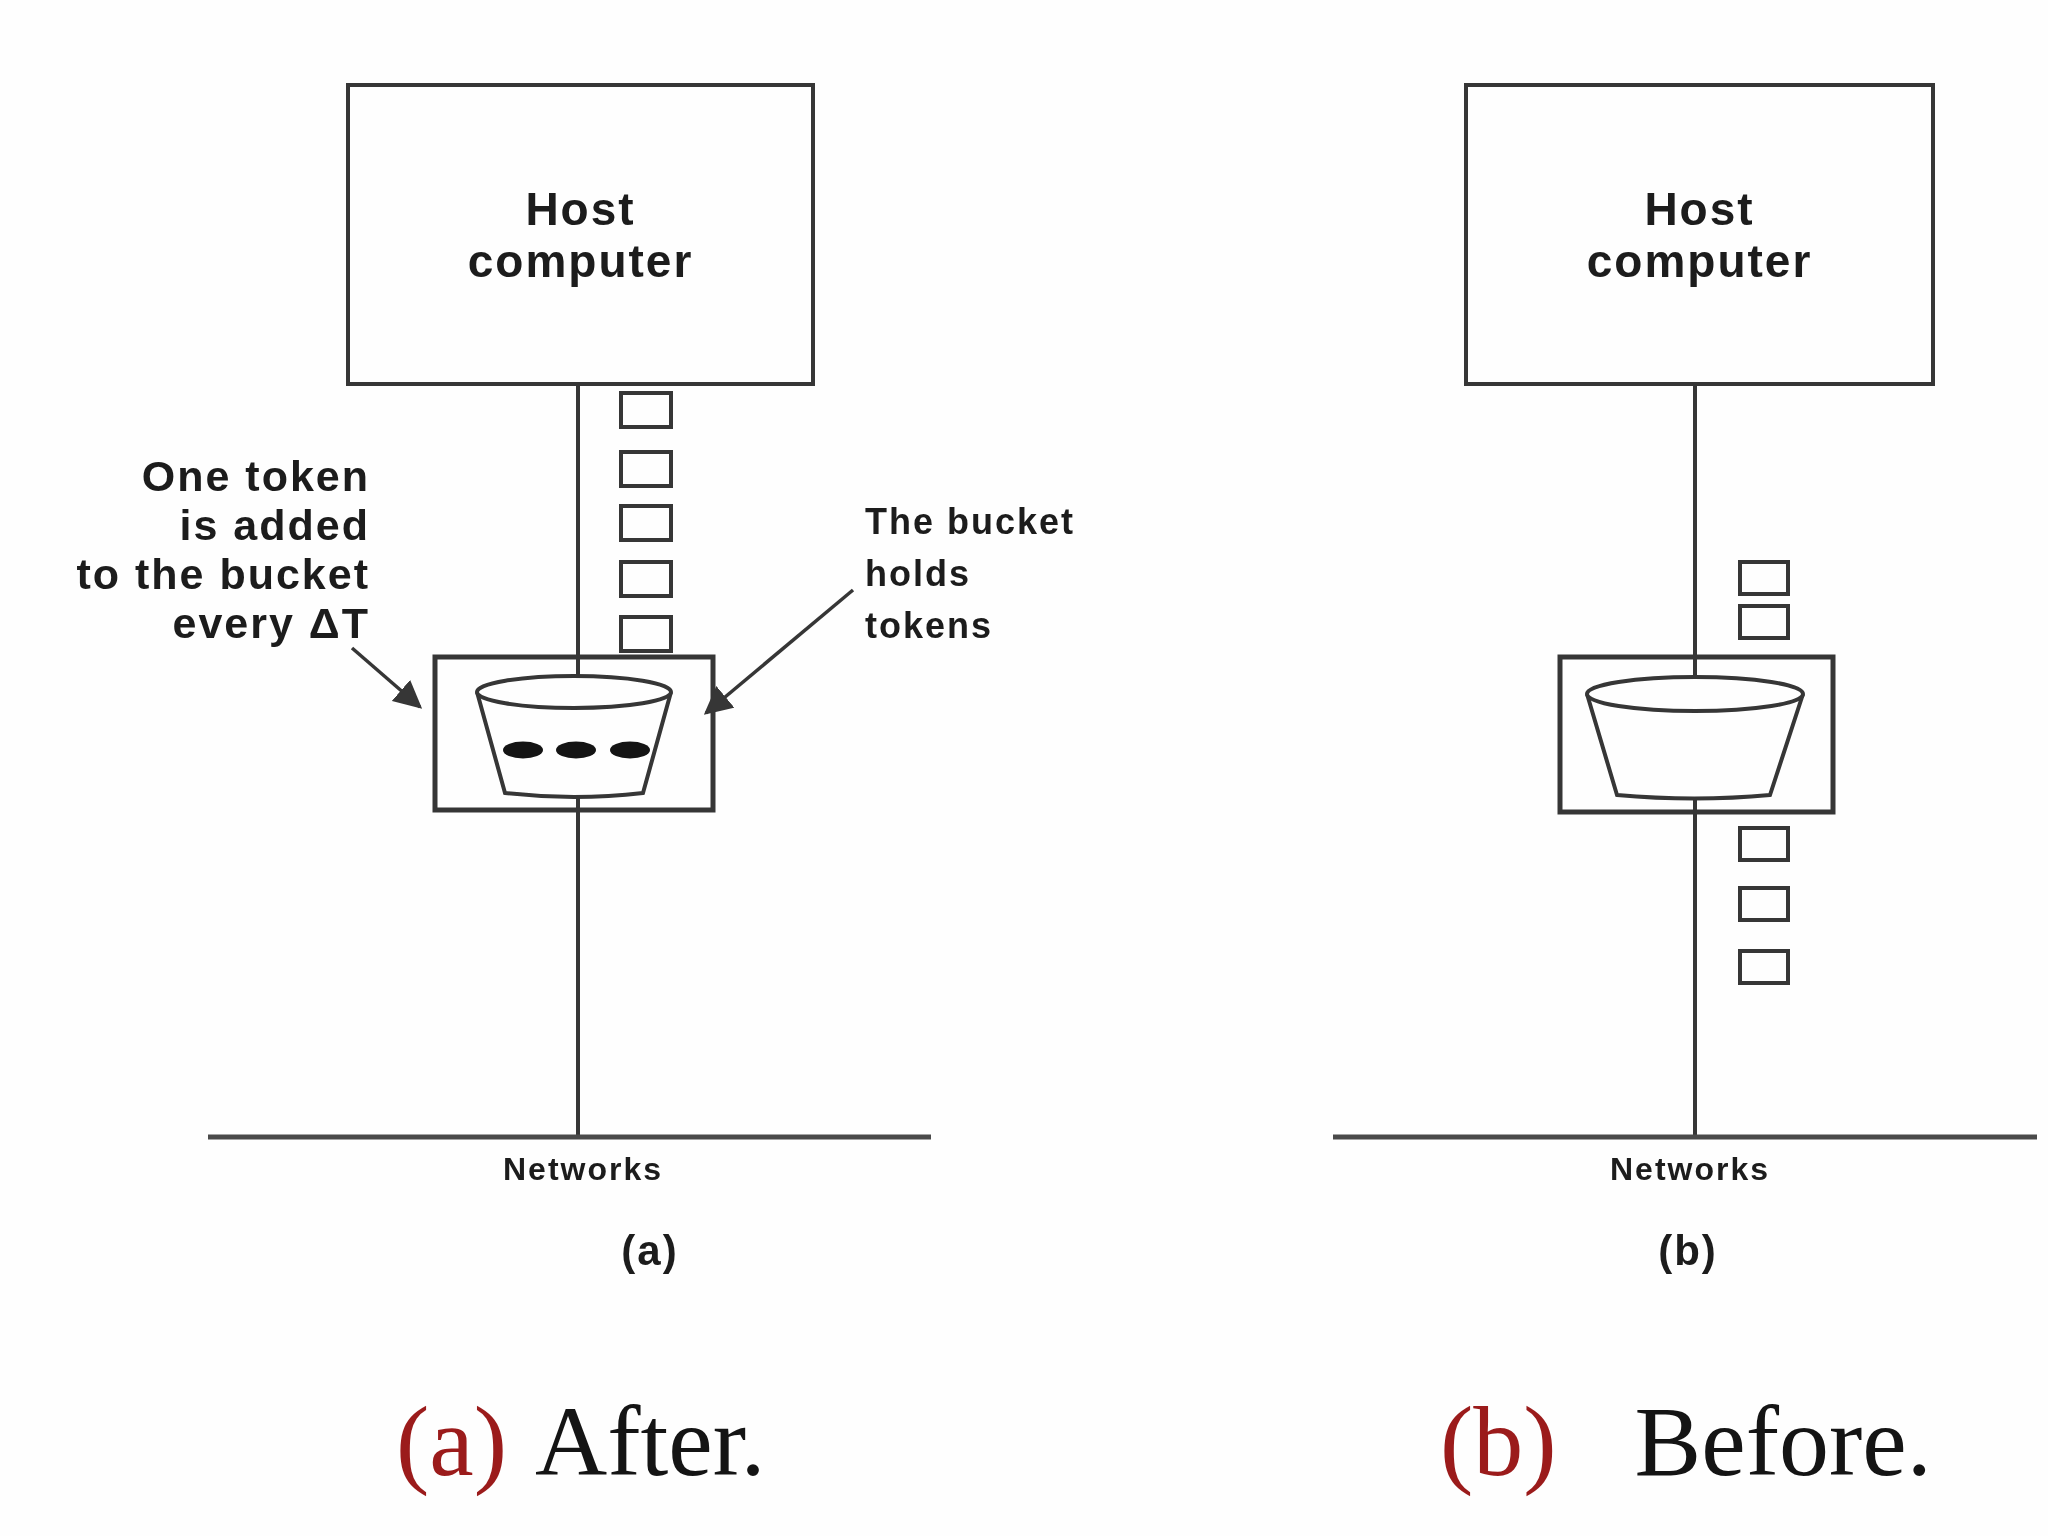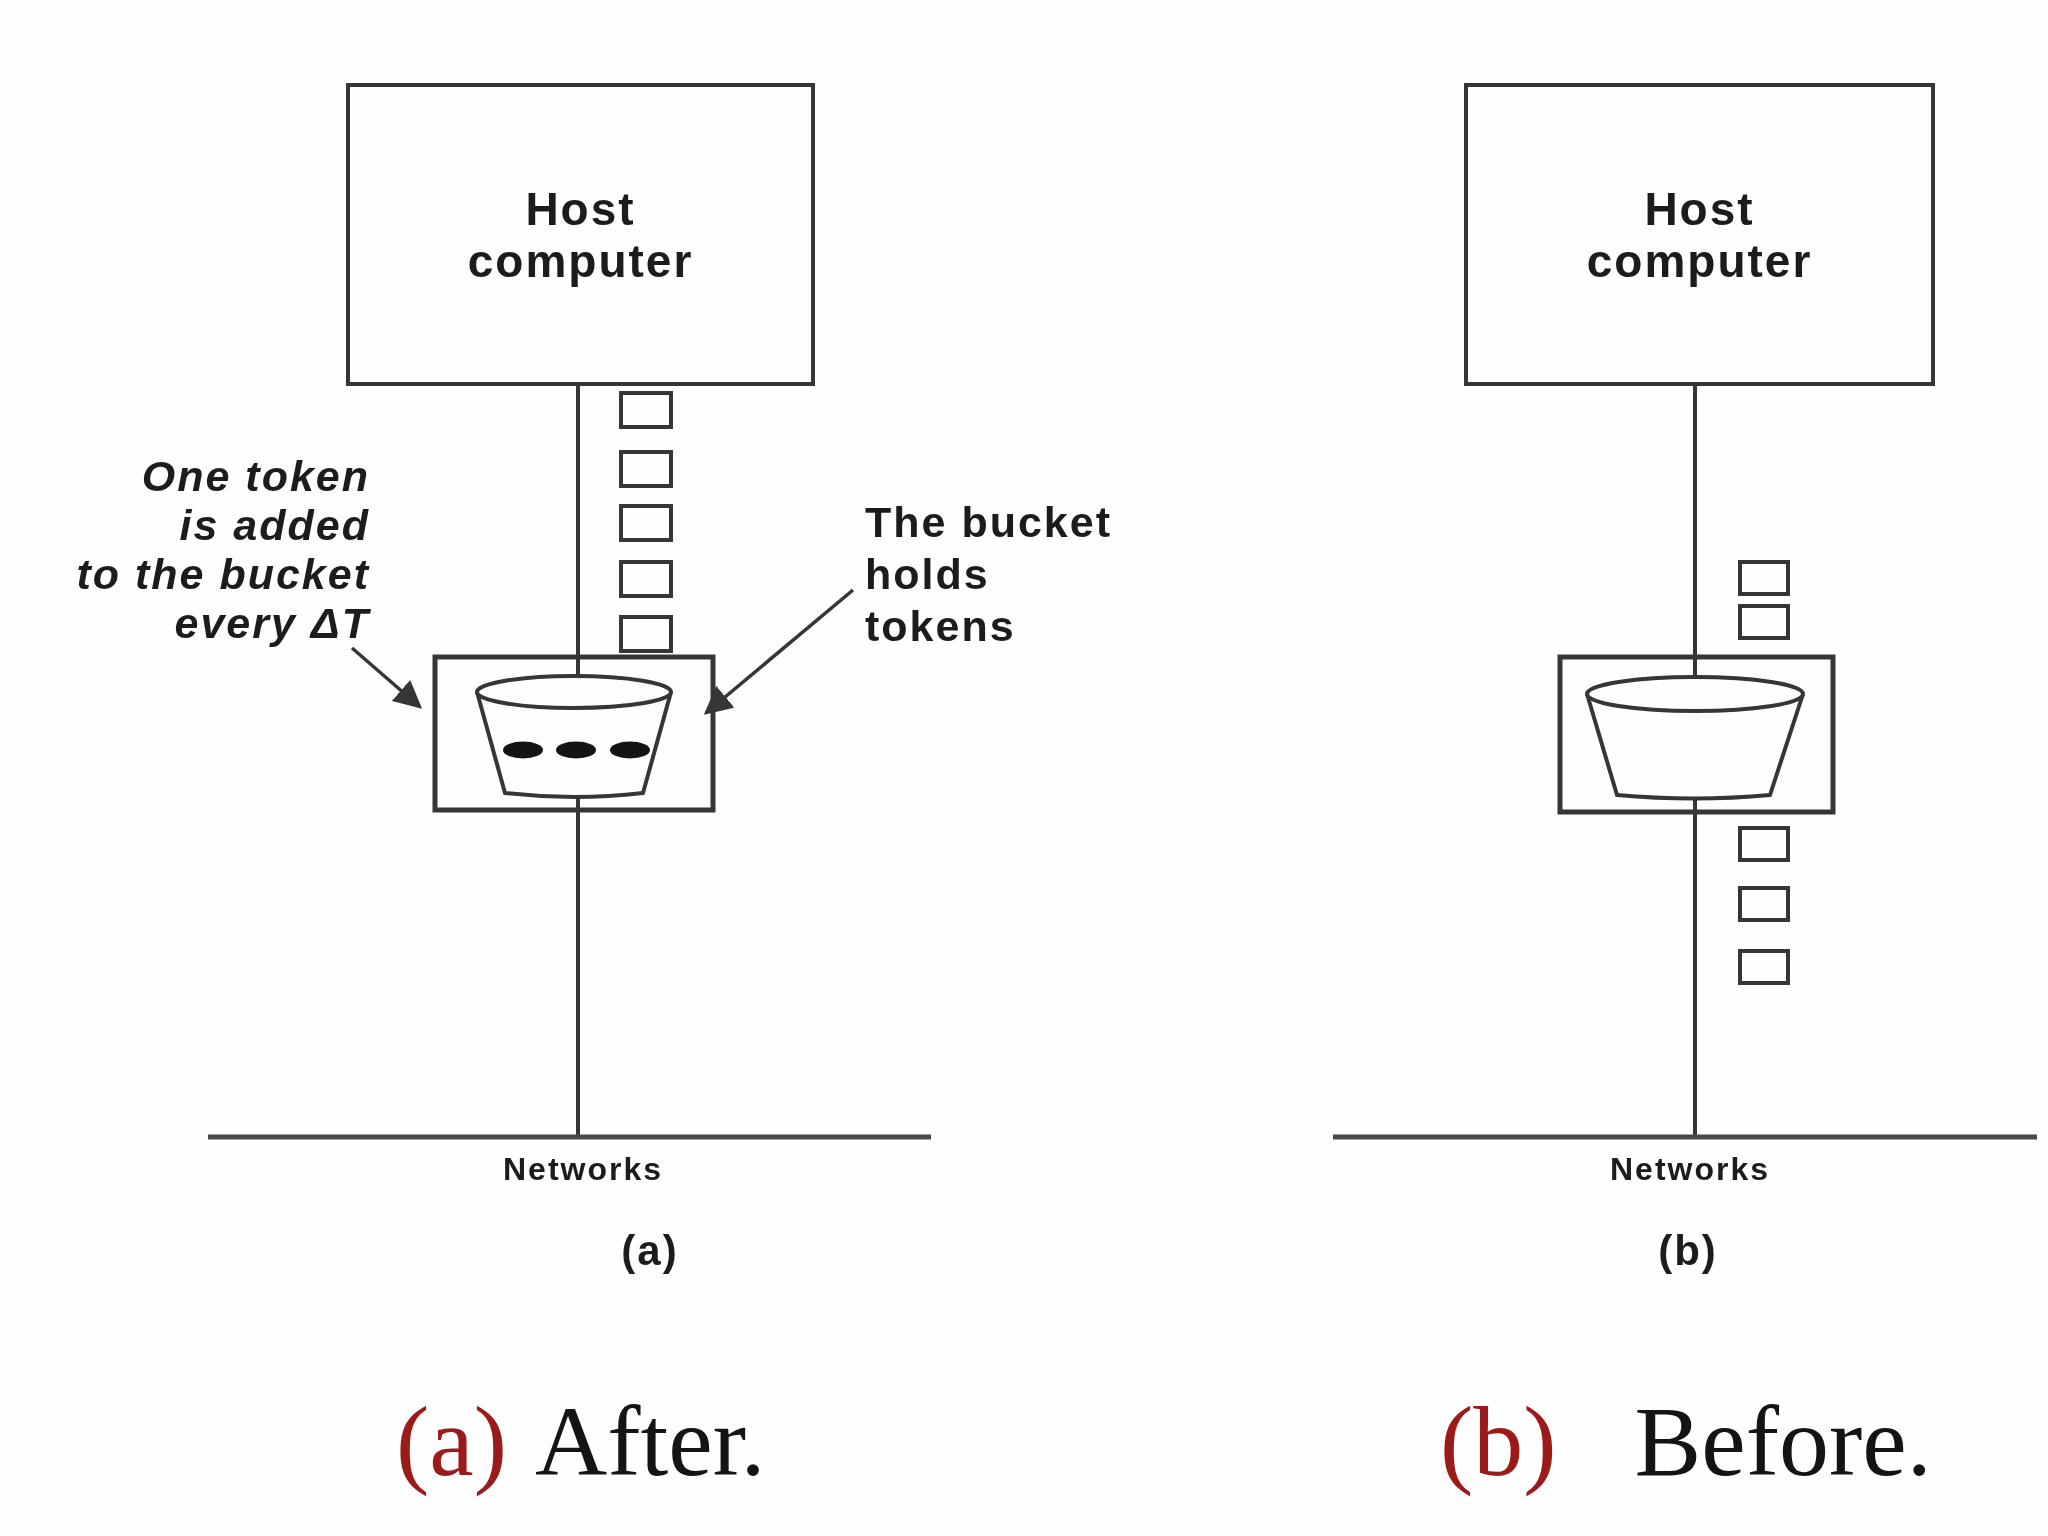--- a/index.html
+++ b/index.html
@@ -29,25 +29,24 @@
     align-items: center;
     justify-content: center;
     text-align: center;
     font-size: 46px;
     line-height: 52px;
   }
   .annot-left {
     text-align: right;
     font-size: 43px;
     line-height: 49px;
-    font-style: italic;
   }
   .annot-right {
     text-align: left;
-    font-size: 43px;
+    font-size: 36px;
     line-height: 52px;
   }
   .networks-lbl {
     text-align: center;
     font-size: 32px;
     line-height: 46px;
   }
   .sub-lbl {
     text-align: center;
     font-size: 42px;

